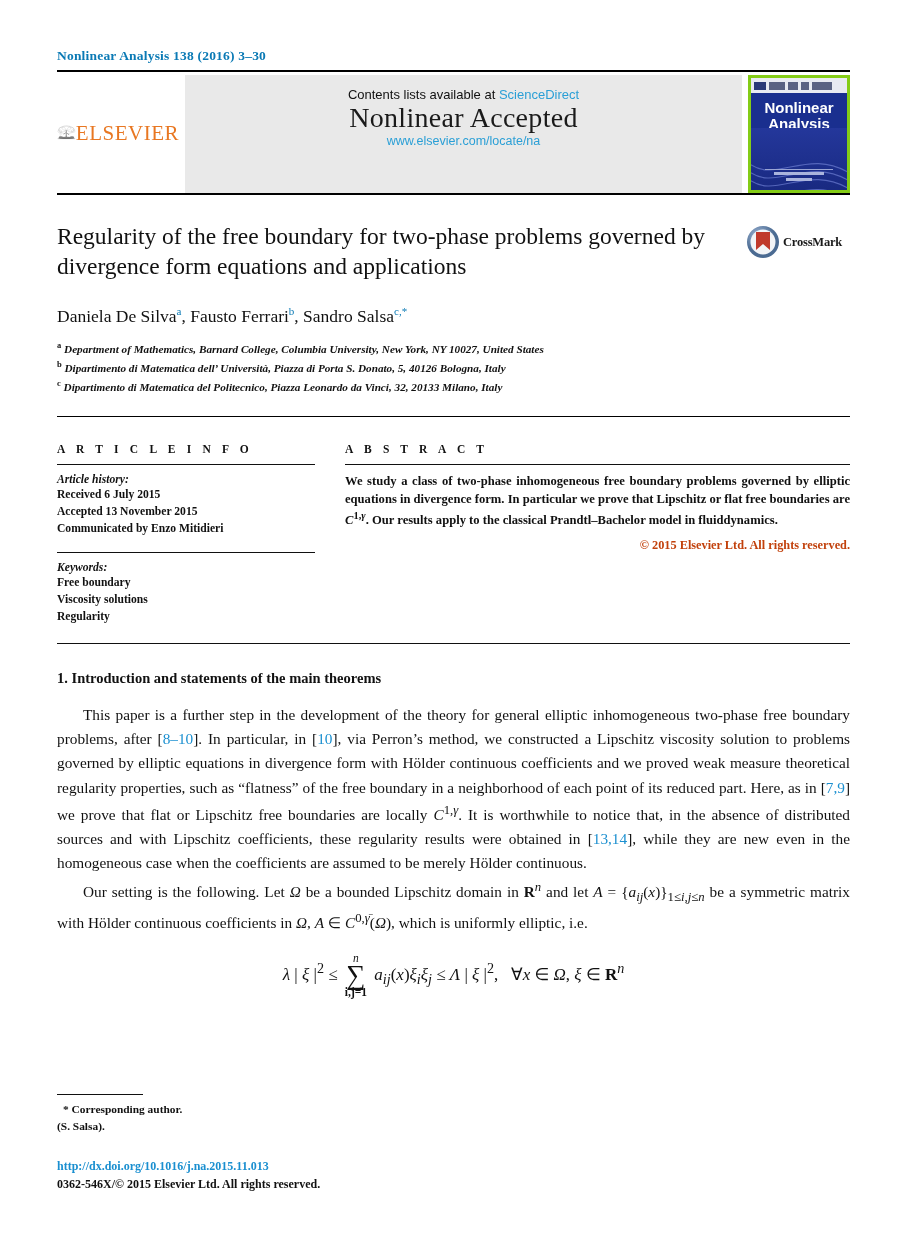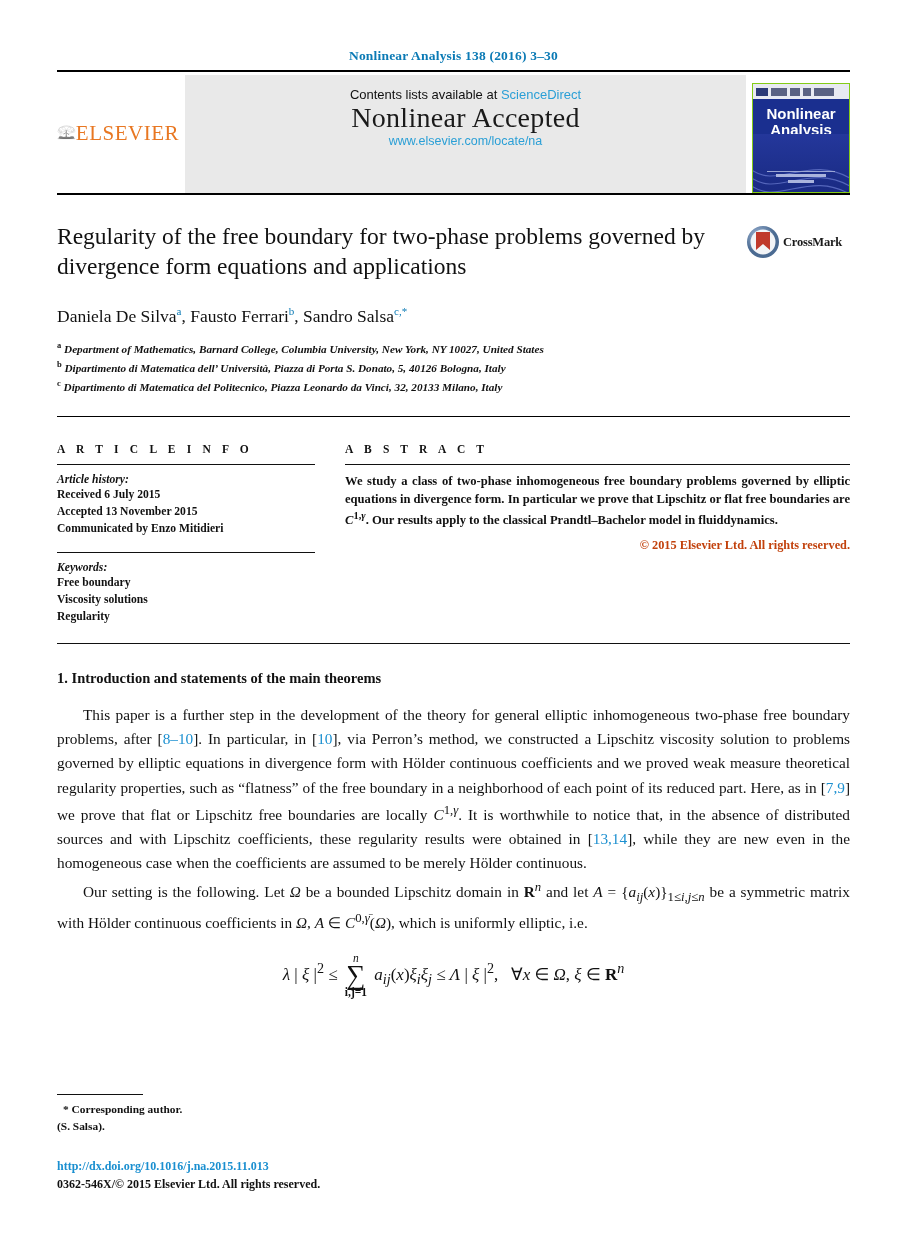--- a/index.html
+++ b/index.html
@@ -18,21 +18,21 @@
   .page {
     position: relative;
     width: 907px;
     height: 1238px;
     box-sizing: border-box;
     padding: 0 57px;
   }
 
   
   .running-head {
-    text-align: center;
+    text-align: left;
     color: #0b7ab5;
     font-family: "Liberation Serif", serif;
     font-weight: bold;
     font-size: 13.5px;
     letter-spacing: 0.2px;
     padding-top: 48px;
     padding-bottom: 6px;
   }
 
   
@@ -95,24 +95,23 @@
   }
   .journal-url {
     font-family: "Liberation Sans", sans-serif;
     font-size: 12.5px;
     color: #2a9fd6;
   }
   .cover-thumb {
     flex: 0 0 96px;
     width: 96px;
     background: #1a2f8f;
-    border: 1px solid #84cc16;
+    border: 3px solid #84cc16;
     position: relative;
     overflow: hidden;
-    margin-top: 8px;
   }
   .cover-top-bar {
     height: 15px;
     background: #e8eaf2;
     display: flex;
     align-items: center;
     padding: 0 3px;
     gap: 3px;
   }
   .cover-top-bar .blk {

